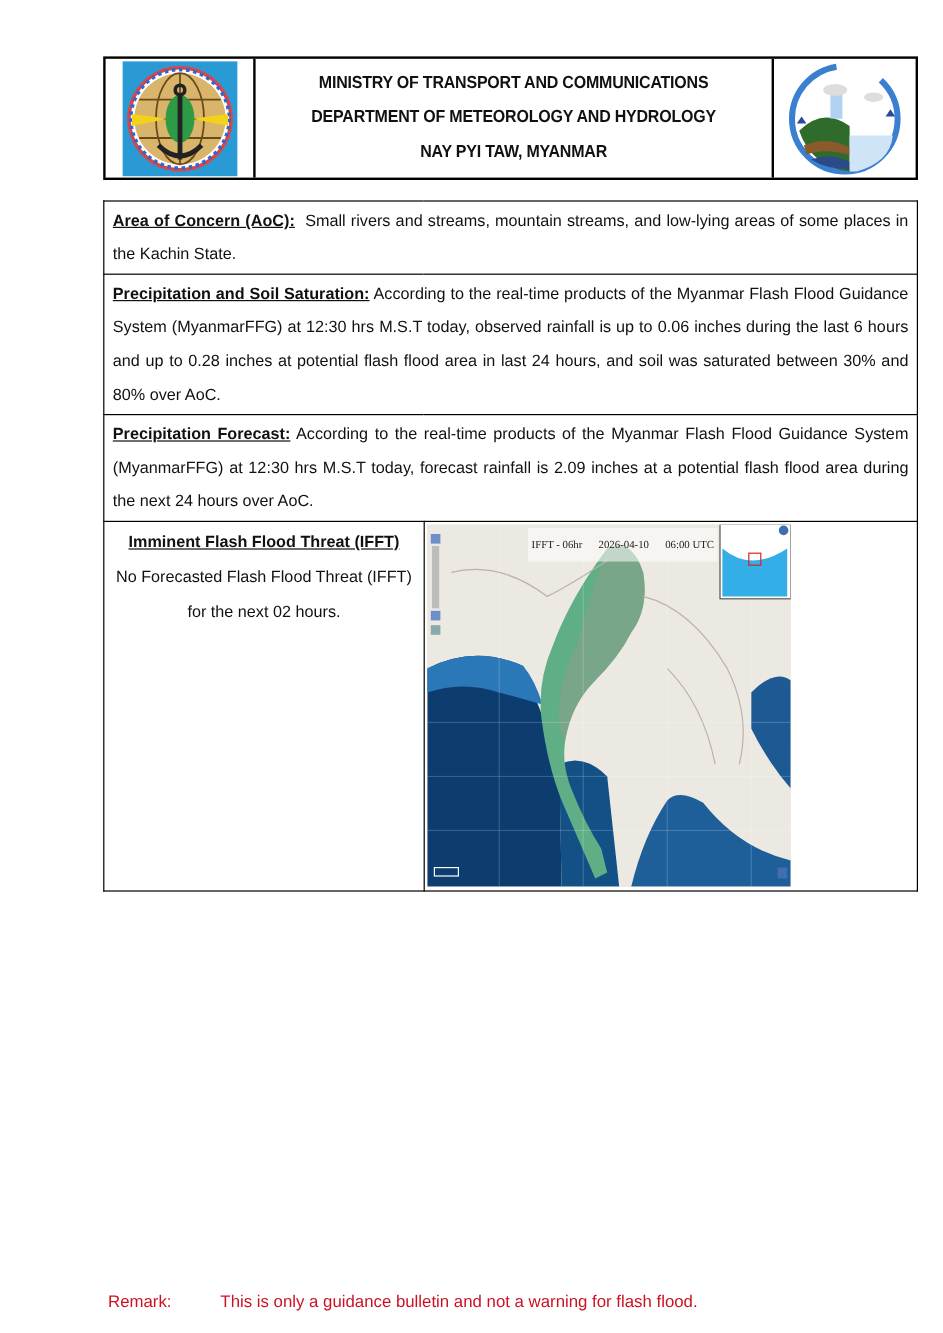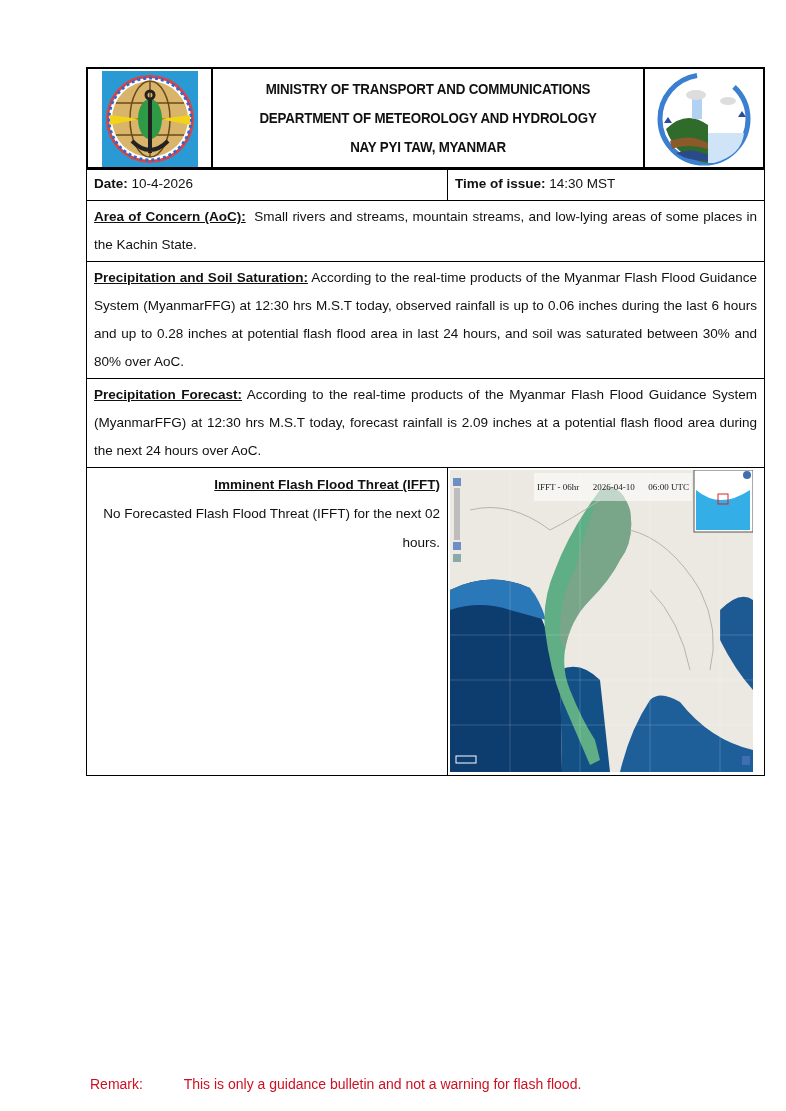--- a/index.html
+++ b/index.html
@@ -1,17 +1,17 @@
 <!DOCTYPE html>
 <html><head>
 <meta charset="utf-8">
 <style>
   html, body { margin:0; padding:0; background:#ffffff; }
   body { width:786px; height:1111px; position:relative; font-family:"Liberation Sans", sans-serif; color:#111; }
-  .hdr { position:absolute; left:86px; top:47px; width:679px; height:103px; border:2px solid #000; box-sizing:border-box; display:flex;margin-top:20px; }
+  .hdr { position:absolute; left:86px; top:47px; width:679px; height:103px; border:2px solid #000; box-sizing:border-box; display:flex; }
   .hdr .logo-l { width:123px; border-right:2px solid #000; display:flex; align-items:center; justify-content:center; }
   .hdr .title { flex:1; display:flex; flex-direction:column; justify-content:center; align-items:center; font-size:14.5px; font-weight:bold; letter-spacing:-0.2px; line-height:29px; font-family:"Liberation Sans", sans-serif; transform:scaleX(0.92); }
   .hdr .logo-r { width:118px; border-left:2px solid #000; display:flex; align-items:center; justify-content:center; }
   table.bul { position:absolute; left:86px; top:167px; width:679px; border-collapse:collapse; font-size:13.5px; }
   table.bul td { border:1.5px solid #000; padding:2px 7px; vertical-align:top; line-height:28px; text-align:justify; }
   .center { text-align:center !important; font-weight:bold; }
   .u { text-decoration:underline; font-weight:bold; }
   b { font-weight:bold; }
   .map-cell { padding:2px !important; }
   .remark { position:absolute; left:90px; top:1076px; font-size:14px; color:#cc1122; }
@@ -51,50 +51,40 @@
       <ellipse cx="40" cy="24" rx="10" ry="5" fill="#ddd"></ellipse>
       <ellipse cx="72" cy="30" rx="8" ry="4" fill="#ddd"></ellipse>
       <path d="M86 40 l-4 6 h8 z" fill="#2a4aa0"></path>
       <path d="M8 52 l4 -6 l4 6 z" fill="#2a4aa0"></path>
     </svg>
   </div>
 </div>
 
 <table class="bul">
   <tbody>
-  <tr style="height:28px">
-    <td style="width:346px">
-      <b>Date:</b>
-      <span>10-4-2026</span>
-    </td>
-    <td>
-      <b>Time of issue:</b>
-      <span>14:30 MST</span>
-    </td>
-  </tr>
   <tr>
     <td colspan="2">
       <span class="u">Area of Concern (AoC):</span>&nbsp;
       <span>Small rivers and streams, mountain streams, and low-lying areas of some places in the Kachin State.</span>
     </td>
   </tr>
   <tr>
     <td colspan="2">
       <span class="u">Precipitation and Soil Saturation:</span>
       <span>According to the real-time products of the Myanmar Flash Flood Guidance System (MyanmarFFG) at 12:30 hrs M.S.T today, observed rainfall is up to 0.06 inches during the last 6 hours and up to 0.28 inches at potential flash flood area in last 24 hours, and soil was saturated between 30% and 80% over AoC.</span>
     </td>
   </tr>
   <tr>
     <td colspan="2">
       <span class="u">Precipitation Forecast:</span>
       <span>According to the real-time products of the Myanmar Flash Flood Guidance System (MyanmarFFG) at 12:30 hrs M.S.T today, forecast rainfall is 2.09 inches at a potential flash flood area during the next 24 hours over AoC.</span>
     </td>
   </tr>
   <tr style="height:308px">
-    <td style="line-height:29px; text-align:right">
+    <td style="line-height:29px; text-align:center">
       <div class="u">Imminent Flash Flood Threat (IFFT)</div>
       <div>No Forecasted Flash Flood Threat (IFFT) for the next 02 hours.</div>
     </td>
     <td class="map-cell">
       <div style="position:relative; width:303px; height:302px; overflow:hidden; background:#ece8e0;">
         <svg width="303" height="302" viewBox="0 0 303 302" style="position:absolute; left:0; top:0">
           <rect width="303" height="302" fill="#ece9e2"></rect>
           <path d="M0 120 Q40 100 80 118 Q95 160 110 190 L112 302 L0 302 Z" fill="#0d3d6e"></path>
           <path d="M0 120 Q40 100 80 118 Q90 130 96 150 L60 140 Q30 130 0 140 Z" fill="#2a78b8"></path>
           <path d="M110 200 Q130 190 150 210 L160 302 L112 302 Z" fill="#135086"></path>

